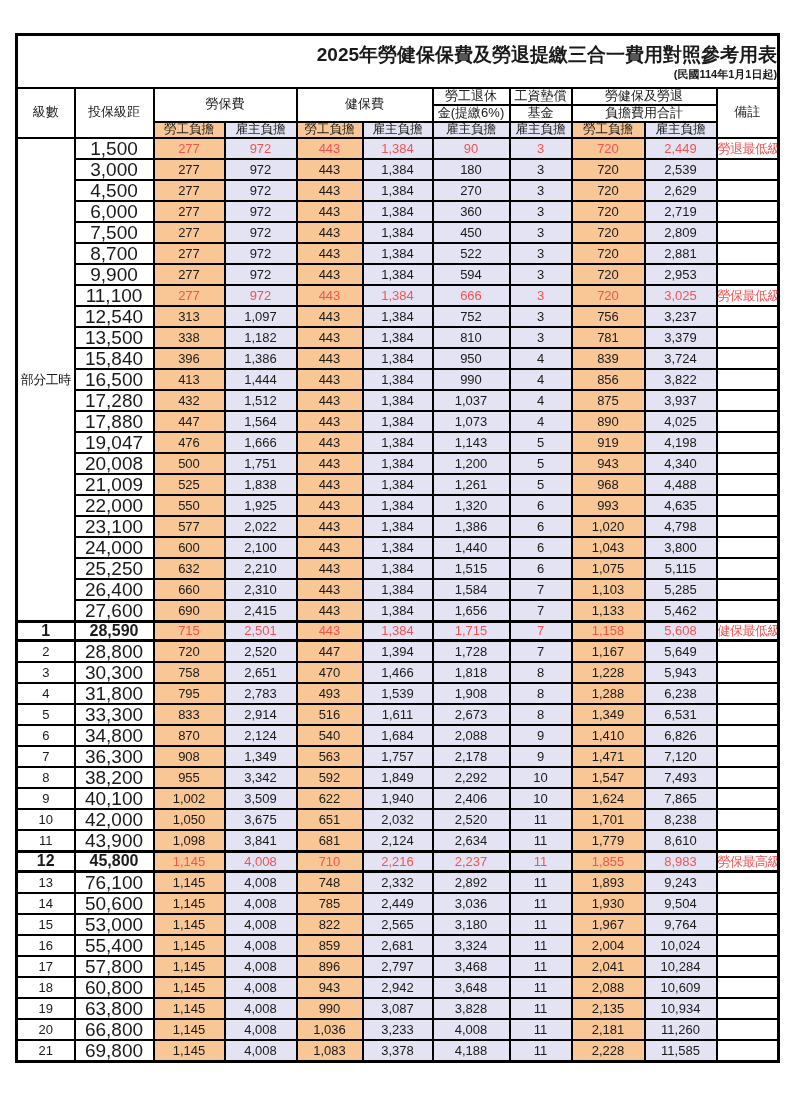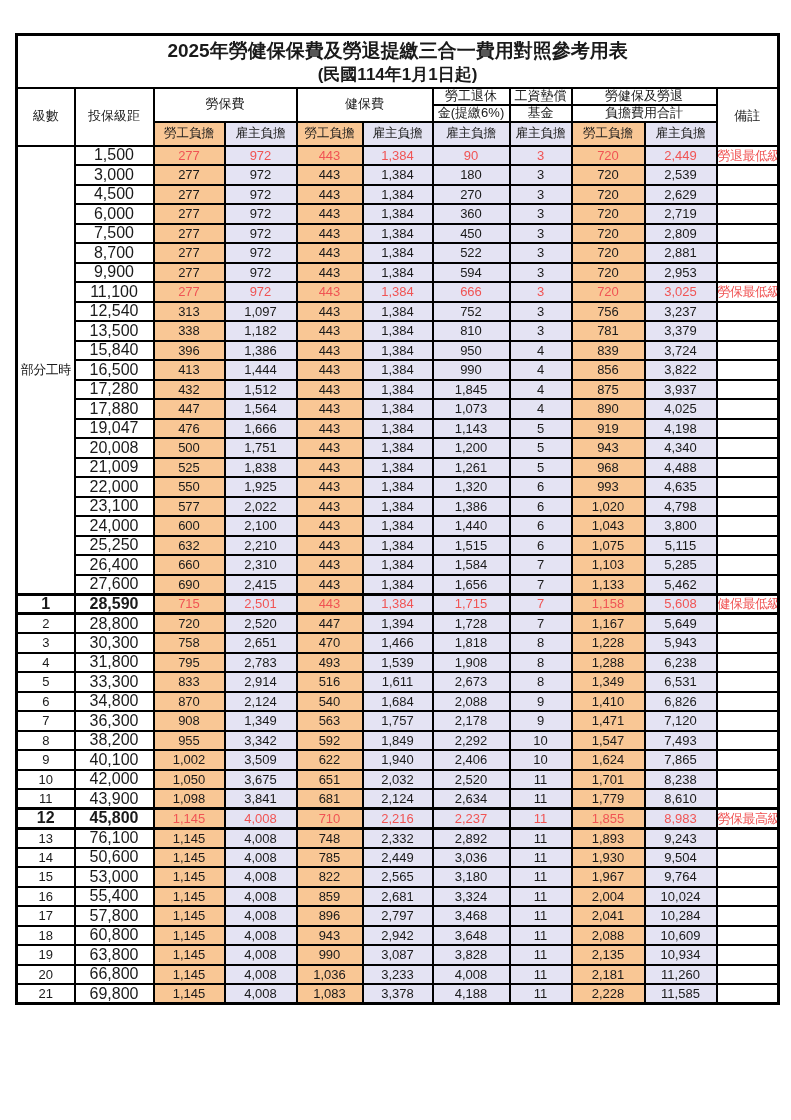--- a/index.html
+++ b/index.html
@@ -20,31 +20,31 @@
   }
   td {
     border: 2px solid #000;
     text-align: center;
     vertical-align: middle;
     padding: 0;
     overflow: hidden;
     white-space: nowrap;
   }
   
-  td.title-cell { height: 53px; border-bottom: 2px solid #000; }
+  td.title-cell { height: 53px; border-bottom: 2px solid #000; text-align: right; }
   .main-title { font-size: 19px; font-weight: bold; line-height: 1.45; }
-  .sub-title  { font-size: 17px; font-weight: bold; line-height: 1.2; }
+  .sub-title  { font-size: 11px; font-weight: bold; line-height: 1.2; }
   
   tr.hrow td { font-size: 13px; height: 17px; line-height: 1.1; }
-  tr.hrow-sub td { font-size: 12.5px; height: 24px; }
+  tr.hrow-sub td { font-size: 12.5px; height: 16px; }
   .c-emp { background: var(--emp-bg); }
   .c-er  { background: var(--er-bg); }
   
   tr.drow td { height: 19.5px; font-size: 13px; line-height: 1; }
-  tr.drow td.bracket { font-size: 16px; }
+  tr.drow td.bracket { font-size: 19px; }
   td.level-merged { font-size: 12.5px; letter-spacing: -0.5px; }
   td.remark { font-size: 10.5px; letter-spacing: -0.5px; color: var(--red); }
   tr.red td.val { color: var(--red); }
   tr.big td.level, tr.big td.bracket { font-size: 16px; font-weight: bold; }
   tr.thick td { border-top-width: 3px; border-bottom-width: 3px; }
 </style>
 </head>
 <body>
 
 <div class="page">
@@ -241,21 +241,21 @@
             <td class="c-emp val">856</td>
             <td class="c-er val">3,822</td>
             <td class="remark"></td>
           </tr>
           <tr class="drow">
             <td class="bracket">17,280</td>
             <td class="c-emp val">432</td>
             <td class="c-er val">1,512</td>
             <td class="c-emp val">443</td>
             <td class="c-er val">1,384</td>
-            <td class="c-er val">1,845</td>
+            <td class="c-er val">1,037</td>
             <td class="c-er val">4</td>
             <td class="c-emp val">875</td>
             <td class="c-er val">3,937</td>
             <td class="remark"></td>
           </tr>
           <tr class="drow">
             <td class="bracket">17,880</td>
             <td class="c-emp val">447</td>
             <td class="c-er val">1,564</td>
             <td class="c-emp val">443</td>

